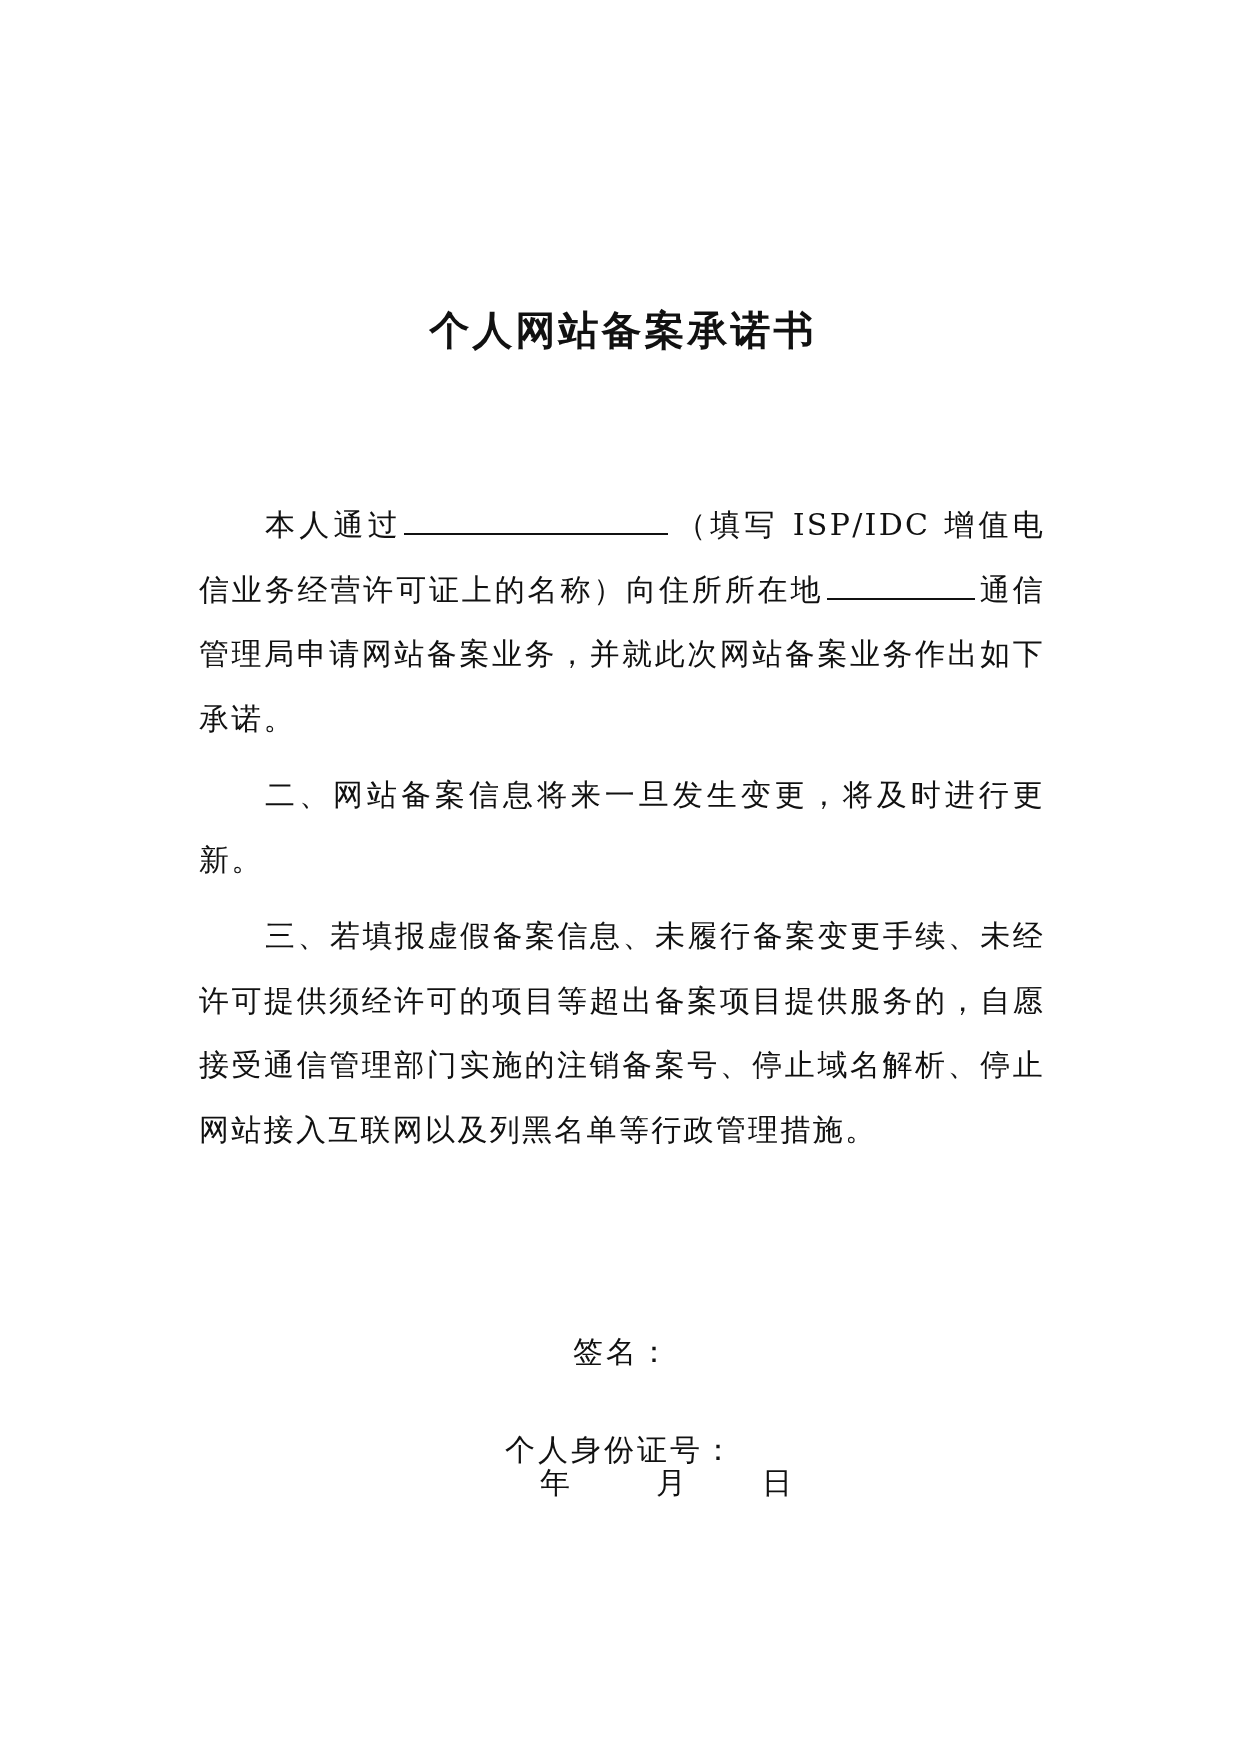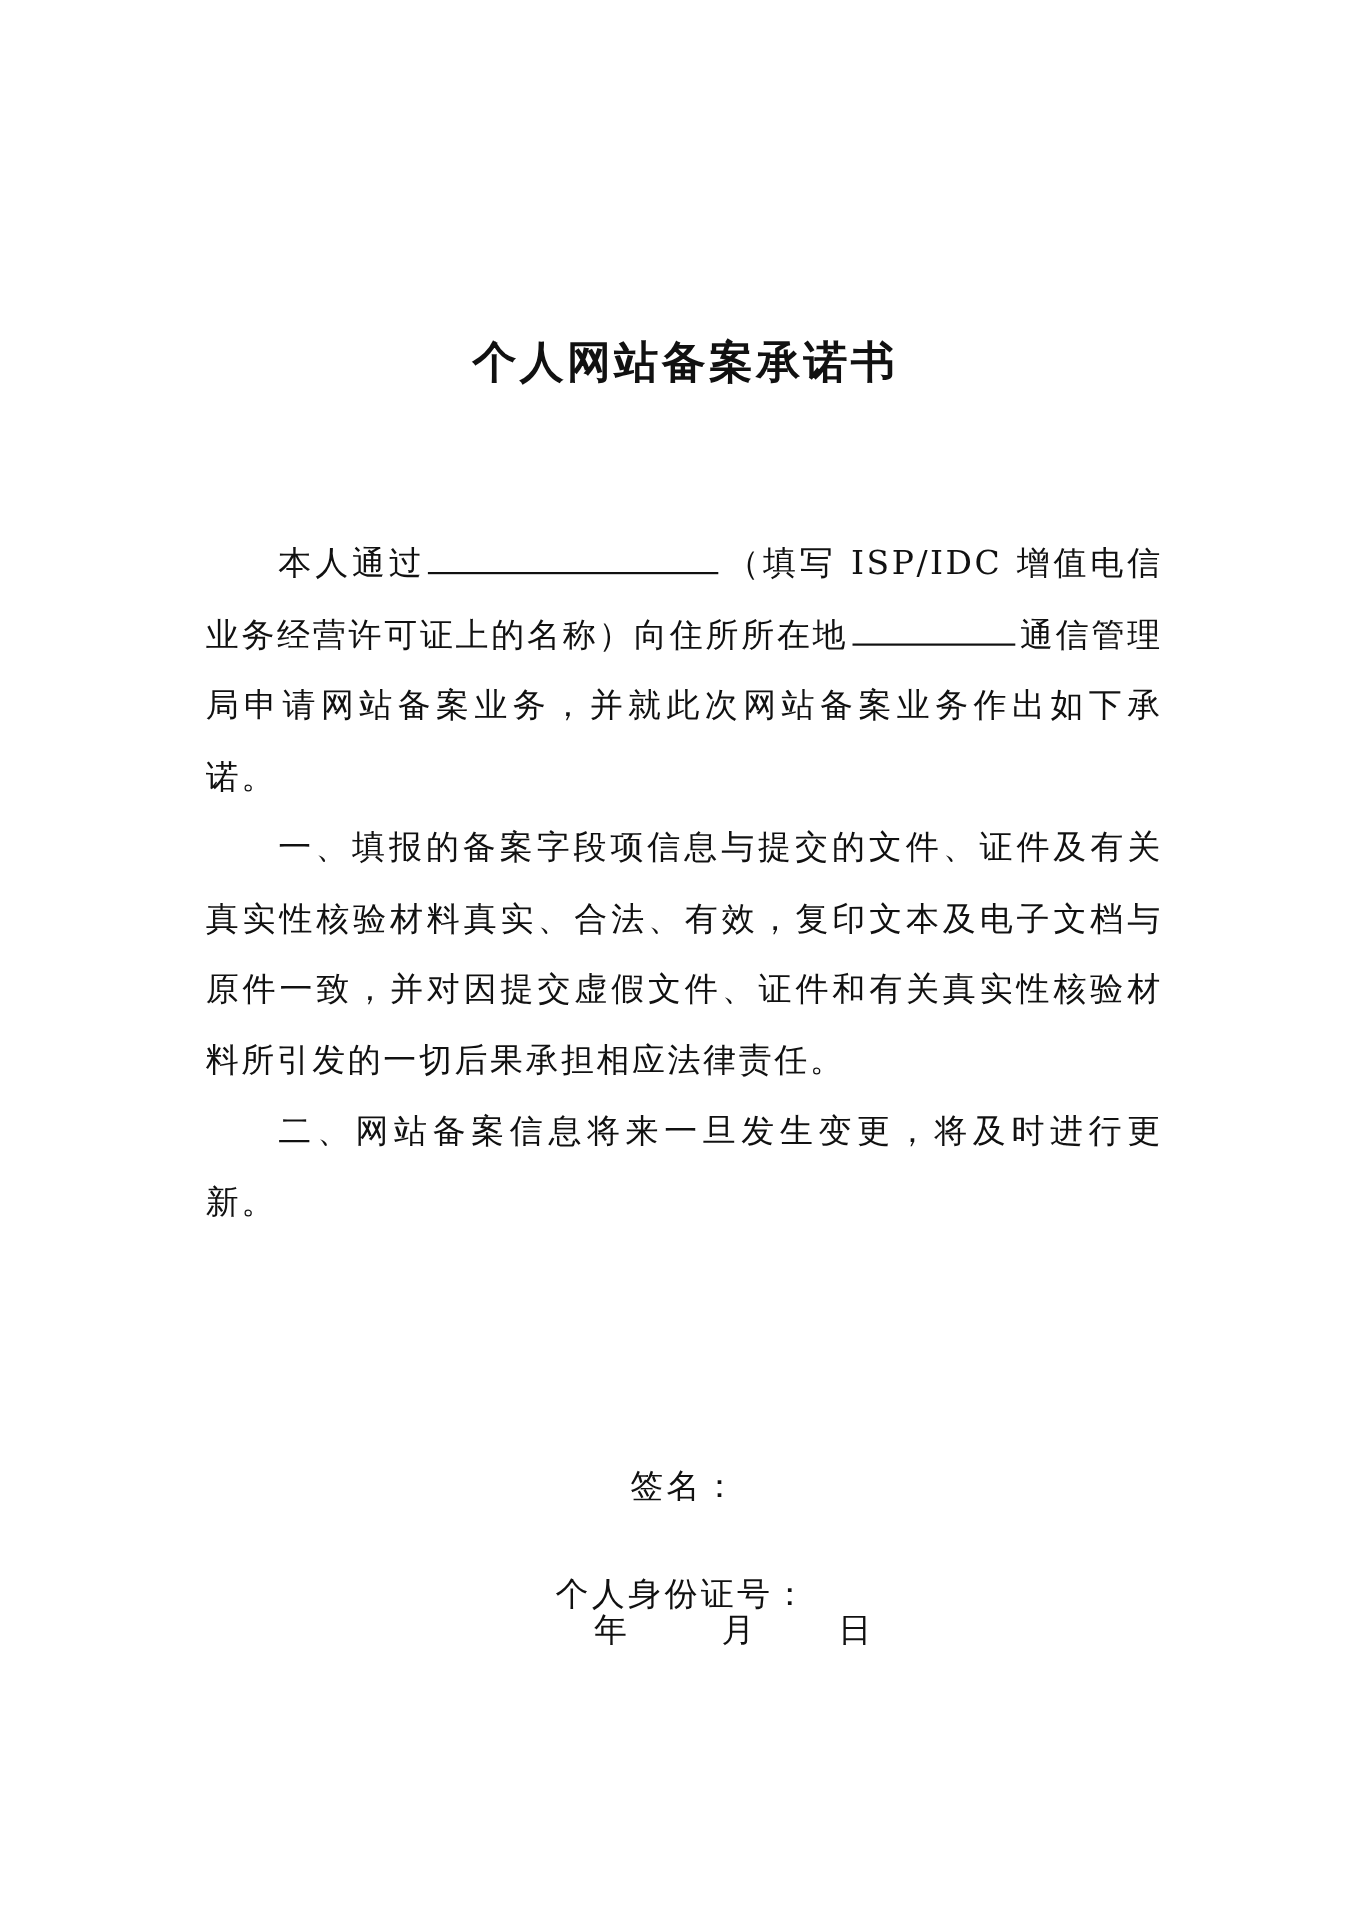--- a/index.html
+++ b/index.html
@@ -8,21 +8,21 @@
   .title {
     position: absolute; left: 3px; top: 300px; width: 1240px; text-align: center;
     font-family: "DejaVu Sans", sans-serif; font-size: 40px; font-weight: bold;
     letter-spacing: 3px; line-height: 60px;
   }
   .body {
     position: absolute; left: 187px; top: 481px; width: 870px;
     font-family: "DejaVu Serif", serif; font-size: 30px; line-height: 64.5px;
     text-align: justify; letter-spacing: 2.3px;
   }
-  .para { margin: 0; text-indent: 66px; }
+  .para { margin: 12px; text-indent: 66px; }
   .blank { display: inline-block; border-bottom: 2px solid #111; vertical-align: baseline; height: 26px; }
   .blank.b1 { width: 264px; margin: 0 6px 0 2px; }
   .blank.b2 { width: 148px; margin: 0 4px; }
   .sign {
     position: absolute; font-family: "DejaVu Serif", serif; font-size: 30px; line-height: 40px; letter-spacing: 3px;
   }
   .sign-name { left: 573px; top: 1332px; text-align: right; }
   .sign-id { left: 505px; top: 1398px; margin-top: 32px; }
   .date-row { position: absolute; top: 1463px; font-family: "DejaVu Serif", serif; font-size: 30px; line-height: 40px; }
   .date-year { left: 540px; }
@@ -31,22 +31,22 @@
 </style>
 </head>
 <body>
 
 <div class="page">
 
   <div class="title">个人网站备案承诺书</div>
 
   <div class="body">
     <p class="para"><span>本人通过</span><span class="blank b1"></span><span>（填写 ISP/IDC 增值电信业务经营许可证上的名称）向住所所在地</span><span class="blank b2"></span><span>通信管理局申请网站备案业务，并就此次网站备案业务作出如下承诺。</span></p>
-    <p class="para">一、填报的备案字段项信息与提交的文件、证件及有关真实性核验材料真实、合法、有效，复印文本及电子文档与原件一致，并对因提交虚假文件、证件和有关真实性核验材料所引发的一切后果承担相应法律责任。</p>
     <p class="para">二、网站备案信息将来一旦发生变更，将及时进行更新。</p>
+    <p class="para">三、若填报虚假备案信息、未履行备案变更手续、未经许可提供须经许可的项目等超出备案项目提供服务的，自愿接受通信管理部门实施的注销备案号、停止域名解析、停止网站接入互联网以及列黑名单等行政管理措施。</p>
   </div>
 
   <div class="sign sign-name">签名：</div>
   <div class="sign sign-id">个人身份证号：</div>
   <div class="date-row date-year">年</div>
   <div class="date-row date-month">月</div>
   <div class="date-row date-day">日</div>
 
 </div>
 

